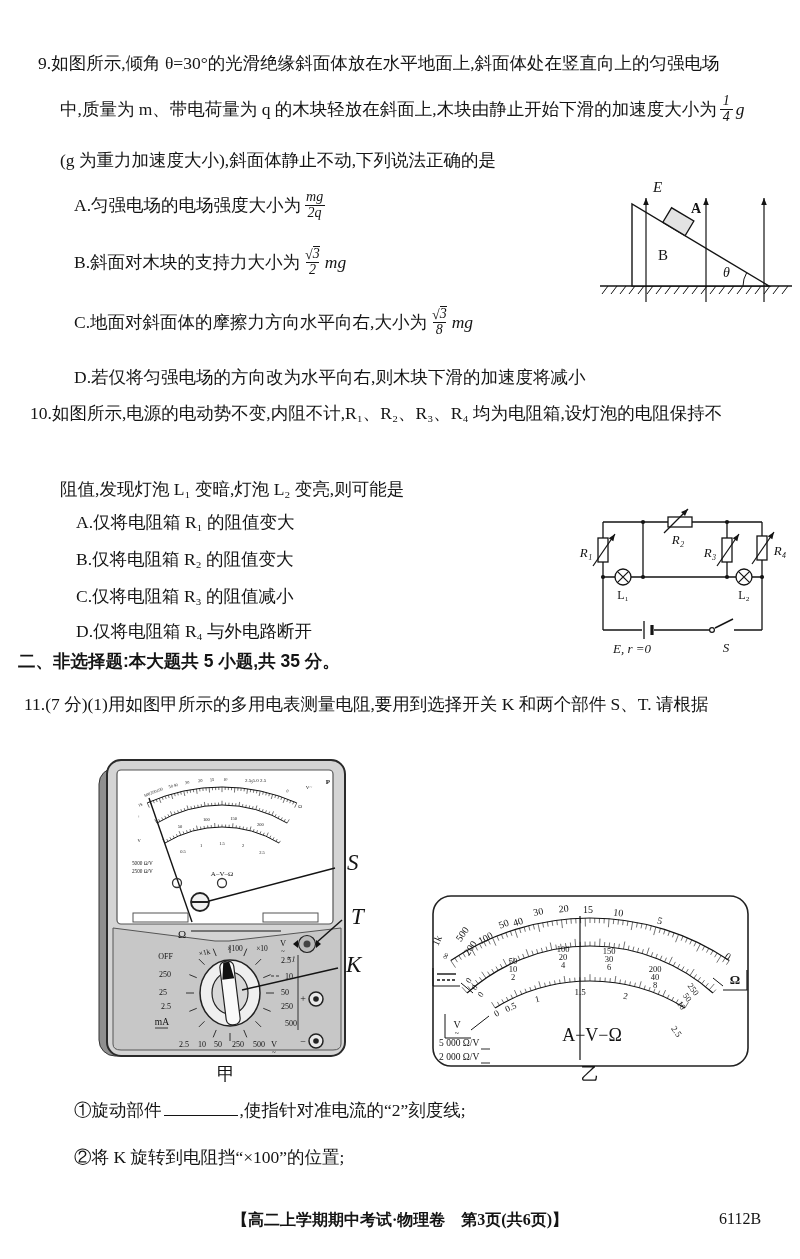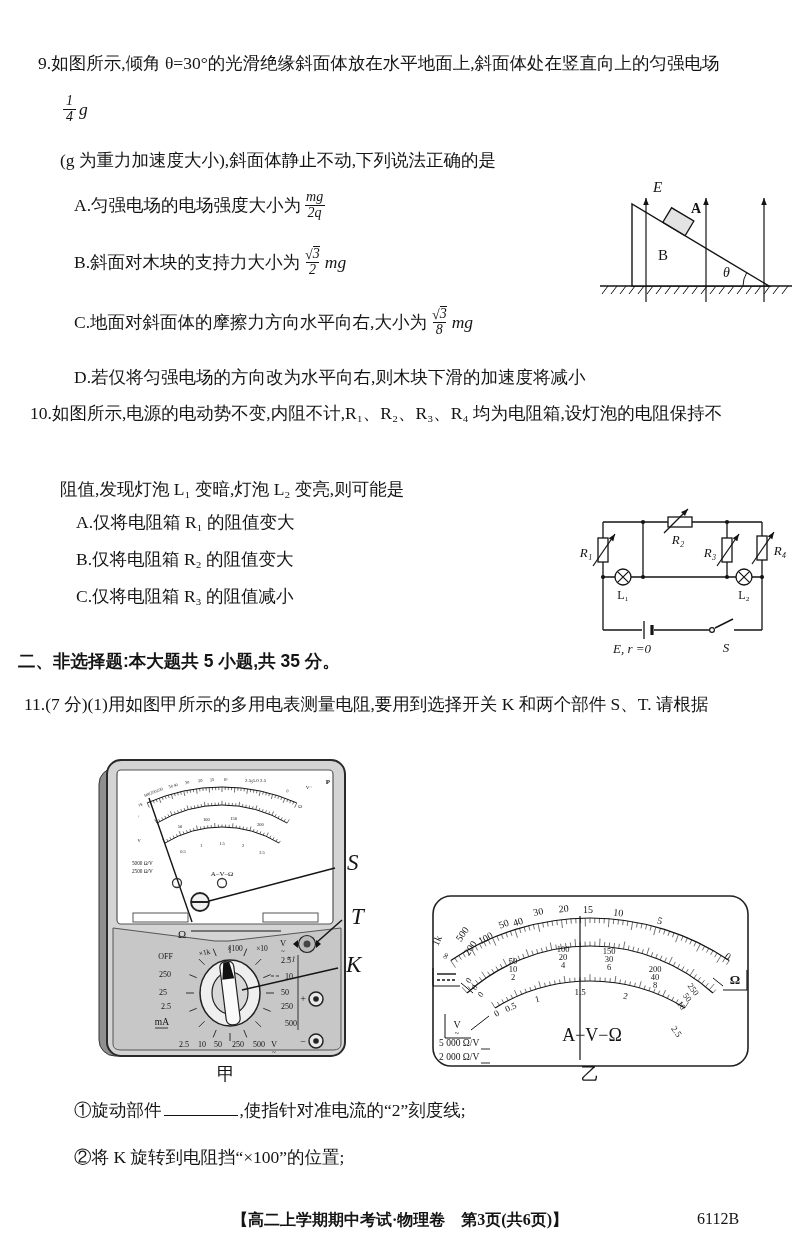--- a/index.html
+++ b/index.html
@@ -19,21 +19,21 @@
   .footer{position:absolute;white-space:nowrap;font-size:16px;}
   svg{position:absolute;overflow:visible;}
   svg text{font-family:"Liberation Serif","DejaVu Serif",serif;fill:#141414;}
 </style>
 </head>
 <body>
 
 <div class="page">
 
   <div class="tline" style="left:38px;top:53px">9.如图所示,倾角 θ=30°的光滑绝缘斜面体放在水平地面上,斜面体处在竖直向上的匀强电场</div>
-  <div class="tline" style="left:60px;top:96px"><span class="frac">
+  <div class="tline" style="left:60px;top:96px"><span>中,质量为 m、带电荷量为 q 的木块轻放在斜面上,木块由静止开始下滑的加速度大小为</span><span class="frac">
         <span class="num">1</span>
         <span class="den">4</span>
       </span><span class="it">g</span></div>
   <div class="tline" style="left:60px;top:150px">(g 为重力加速度大小),斜面体静止不动,下列说法正确的是</div>
 
   <div class="tline" style="left:74px;top:192px"><span>A.匀强电场的电场强度大小为</span><span class="frac">
         <span class="num">mg</span>
         <span class="den">2q</span>
       </span></div>
   <div class="tline" style="left:74px;top:248px"><span>B.斜面对木块的支持力大小为</span><span class="frac">
@@ -94,20 +94,21 @@
     <text x="95" y="43" font-size="14" font-weight="bold">A</text>
     <text x="62" y="90" font-size="15">B</text>
     <text x="127" y="107" font-size="14" font-style="italic">θ</text>
   </svg>
 
   <div class="tline" style="left:30px;top:403px">10.如图所示,电源的电动势不变,内阻不计,R₁、R₂、R₃、R₄ 均为电阻箱,设灯泡的电阻保持不</div>
   <div class="tline" style="left:76px;top:512px">A.仅将电阻箱 R₁ 的阻值变大</div>
   <div class="tline" style="left:60px;top:479px">阻值,发现灯泡 L₁ 变暗,灯泡 L₂ 变亮,则可能是</div>
   <div class="tline" style="left:76px;top:549px">B.仅将电阻箱 R₂ 的阻值变大</div>
   <div class="tline" style="left:76px;top:586px">C.仅将电阻箱 R₃ 的阻值减小</div>
+  <div class="tline" style="left:76px;top:621px">D.仅将电阻箱 R₄ 与外电路断开</div>
 
   <svg id="fig10" style="left:576px;top:500px" width="222" height="162" viewBox="0 0 222 162">
 
     <g stroke="#141414" stroke-width="1.3" fill="none">
       <path d="M27,22 H92 M116,22 H186 M27,22 V130 M186,22 V130 M67,22 V77 M151,22 V77 M27,77 H186"></path>
       <path d="M27,130 H66 M78,130 H134 M158,130 H186"></path>
     </g>
 
     <g fill="#ffffff" stroke="#141414" stroke-width="1.3">
       <rect x="92" y="17" width="24" height="10"></rect>
@@ -645,15 +646,15 @@
         <line x1="56" y1="177" x2="65" y2="177" stroke="#141414" stroke-width="0.9"></line>
       </g>
     <line x1="155" y1="30" x2="155" y2="174" stroke="#141414" stroke-width="1.2"></line>
   </svg>
   <div class="cap" style="left:560px;top:1062px">乙</div>
 
   <div class="tline" style="left:74px;top:1100px"><span>①旋动部件</span><span class="blank"></span><span>,使指针对准电流的“2”刻度线;</span></div>
   <div class="tline" style="left:74px;top:1147px">②将 K 旋转到电阻挡“×100”的位置;</div>
 
   <div class="footer" style="left:40px;top:1210px;width:720px;text-align:center;font-weight:bold">【高二上学期期中考试·物理卷　第3页(共6页)】</div>
-  <div class="footer" style="left:697px;top:1210px">6112B</div>
+  <div class="footer" style="left:719px;top:1210px">6112B</div>
 
 </div>
 
 </body></html>

